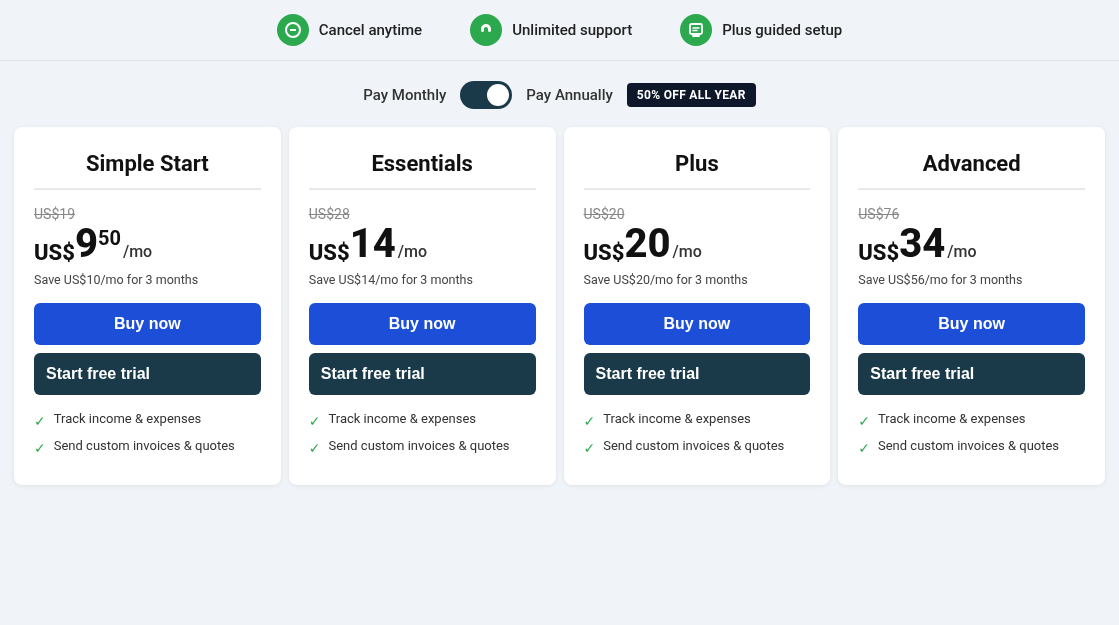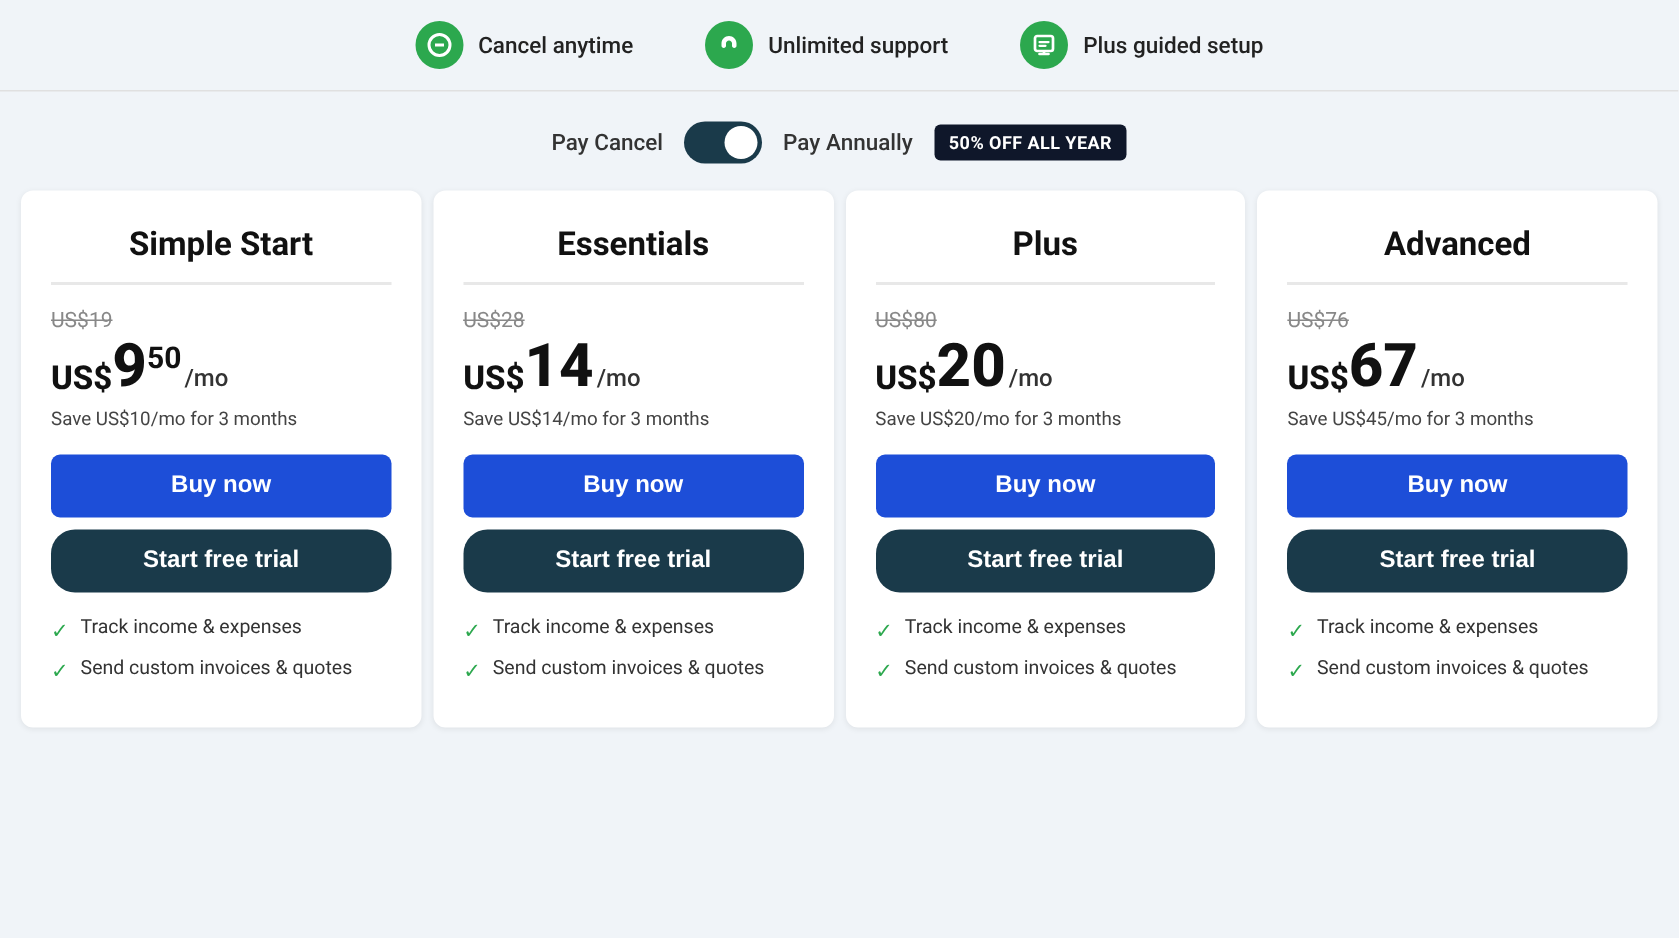--- a/index.html
+++ b/index.html
@@ -176,25 +176,25 @@
       margin-bottom: 8px;
     }
 
     .btn-trial {
       display: block;
       width: 100%;
       padding: 12px;
       background: #1a3a4a;
       color: white;
       border: none;
-      border-radius: 16px;
+      border-radius: 6px;
       font-size: 16px;
       font-weight: 600;
       cursor: pointer;
-      text-align: center;
+      text-align: left;
       margin-bottom: 16px;
     }
 
     
     .features-list {
       list-style: none;
       margin-top: 8px;
     }
     .features-list li {
       display: flex;
@@ -241,21 +241,21 @@
         <line x1="9" y1="13" x2="9" y2="15" stroke="white" stroke-width="1.8"></line>
         <line x1="6" y1="7" x2="12" y2="7" stroke="white" stroke-width="1.5" stroke-linecap="round"></line>
         <line x1="6" y1="9.5" x2="10" y2="9.5" stroke="white" stroke-width="1.5" stroke-linecap="round"></line>
       </svg>
     </div>
     <span>Plus guided setup</span>
   </div>
 </div>
 
 <div class="toggle-section">
-  <span class="toggle-label">Pay Cancel</span>
+  <span class="toggle-label">Pay Monthly</span>
   <div class="toggle-switch">
     <div class="toggle-track">
       <div class="toggle-thumb"></div>
     </div>
   </div>
   <span class="toggle-label">Pay Annually</span>
   <div class="discount-badge">50% OFF ALL YEAR</div>
 </div>
 
 <div class="plans-container">
@@ -307,21 +307,21 @@
       <li>
         <span class="check-icon">✓</span>
         <span>Send custom invoices &amp; quotes</span>
       </li>
     </ul>
   </div>
 
   <div class="plan-card">
     <div class="plan-name">Plus</div>
     <div class="price-section">
-      <div class="original-price">US$80</div>
+      <div class="original-price">US$20</div>
       <div class="current-price">
         <span class="price-currency">US$</span>
         <span class="price-amount">20</span>
         <span class="price-period">/mo</span>
       </div>
     </div>
     <div class="savings-text">Save US$20/mo for 3 months</div>
     <button class="btn-buy">Buy now</button>
     <button class="btn-trial">Start free trial</button>
     <ul class="features-list">
@@ -335,25 +335,25 @@
       </li>
     </ul>
   </div>
 
   <div class="plan-card">
     <div class="plan-name">Advanced</div>
     <div class="price-section">
       <div class="original-price">US$76</div>
       <div class="current-price">
         <span class="price-currency">US$</span>
-        <span class="price-amount">67</span>
+        <span class="price-amount">34</span>
         <span class="price-period">/mo</span>
       </div>
     </div>
-    <div class="savings-text">Save US$45/mo for 3 months</div>
+    <div class="savings-text">Save US$56/mo for 3 months</div>
     <button class="btn-buy">Buy now</button>
     <button class="btn-trial">Start free trial</button>
     <ul class="features-list">
       <li>
         <span class="check-icon">✓</span>
         <span>Track income &amp; expenses</span>
       </li>
       <li>
         <span class="check-icon">✓</span>
         <span>Send custom invoices &amp; quotes</span>

